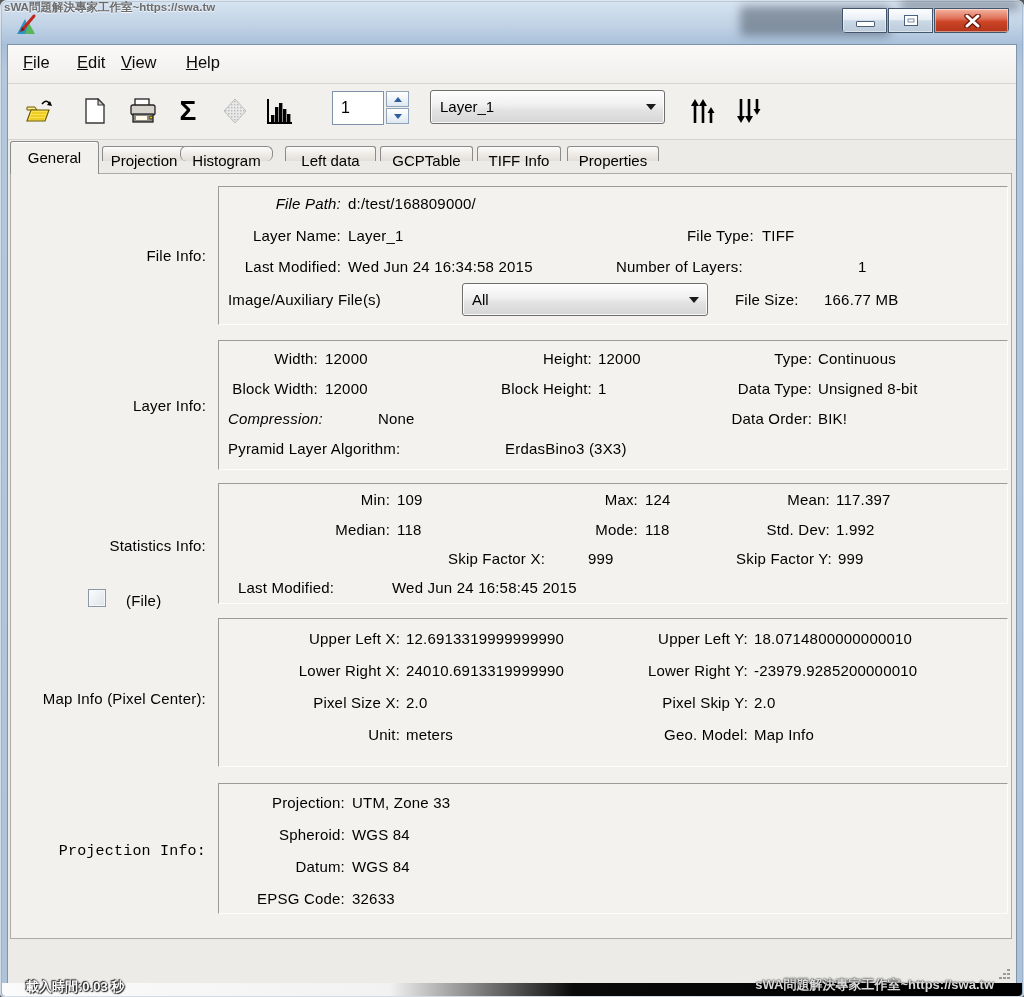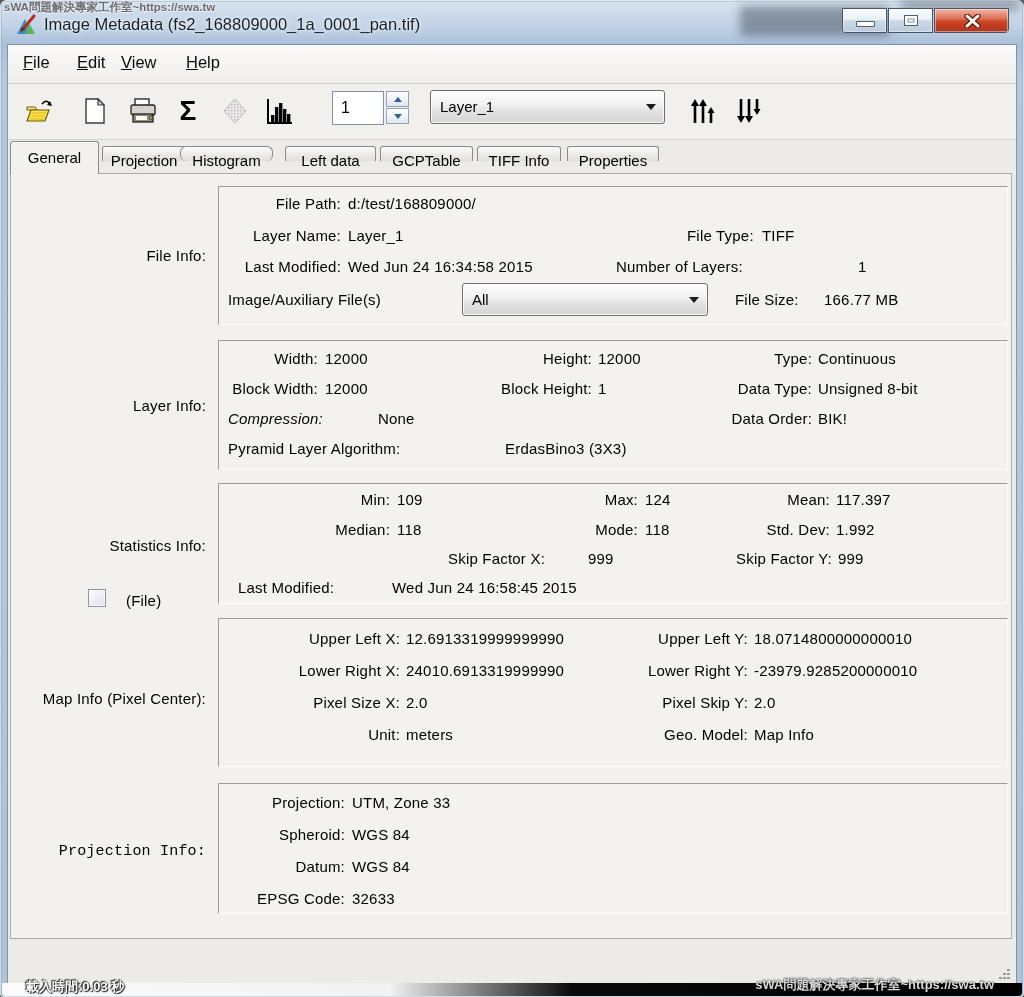--- a/index.html
+++ b/index.html
@@ -93,21 +93,20 @@
   <div class="glass"></div>
   <div class="blob" style="left:740px;top:6px;width:150px;height:30px;"></div>
   <div class="blob" style="left:900px;top:0;width:120px;height:10px;"></div>
 
   <svg class="appicon" viewBox="0 0 24 24">
     <polygon points="3,21 11,6 17,21" fill="#2f94c4"></polygon>
     <polygon points="11,21 15,10 21,21" fill="#57b55a"></polygon>
     <line x1="20" y1="3" x2="9" y2="16" stroke="#c0271e" stroke-width="3" stroke-linecap="round"></line>
     <polygon points="8,14 11,17 6,19" fill="#8c1a12"></polygon>
   </svg>
-  <div class="title">Image Metadata (fs2_168809000_1a_0001_pan.tif)</div>
 
   <div class="cbtn minb">
     <span class="inner"></span>
     <span class="glyph-min"></span>
   </div>
   <div class="cbtn maxb">
     <span class="inner"></span>
     <span class="glyph-max"></span>
   </div>
   <div class="cbtn closeb">
@@ -220,21 +219,21 @@
 
   <div class="t lr" style="left:10px;top:247px;width:196px;">File Info:</div>
   <div class="t lr" style="left:10px;top:397px;width:196px;">Layer Info:</div>
   <div class="t lr" style="left:10px;top:537px;width:196px;">Statistics Info:</div>
   <div class="cb"></div>
   <div class="t" style="left:126px;top:592px;">(File)</div>
   <div class="t lr" style="left:10px;top:690px;width:196px;">Map Info (Pixel Center):</div>
   <div class="t lr" style="left:10px;top:843px;width:196px;font-family:Liberation Mono, monospace;">Projection Info:</div>
 
   <div class="gbox" style="left:218px;top:186px;width:790px;height:139px;"></div>
-  <div class="t lr" style="left:218px;top:195px;width:123px;">File Path:</div>
+  <div class="t lr" style="left:218px;top:195px;width:123px;font-style:italic;">File Path:</div>
   <div class="t" style="left:348px;top:195px;">d:/test/168809000/</div>
   <div class="t lr" style="left:218px;top:227px;width:123px;">Layer Name:</div>
   <div class="t" style="left:348px;top:227px;">Layer_1</div>
   <div class="t" style="left:687px;top:227px;">File Type:</div>
   <div class="t" style="left:762px;top:227px;">TIFF</div>
   <div class="t lr" style="left:218px;top:258px;width:123px;">Last Modified:</div>
   <div class="t" style="left:348px;top:258px;">Wed Jun 24 16:34:58 2015</div>
   <div class="t" style="left:616px;top:258px;">Number of Layers:</div>
   <div class="t" style="left:858px;top:258px;">1</div>
   <div class="t" style="left:228px;top:291px;">Image/Auxiliary File(s)</div>

